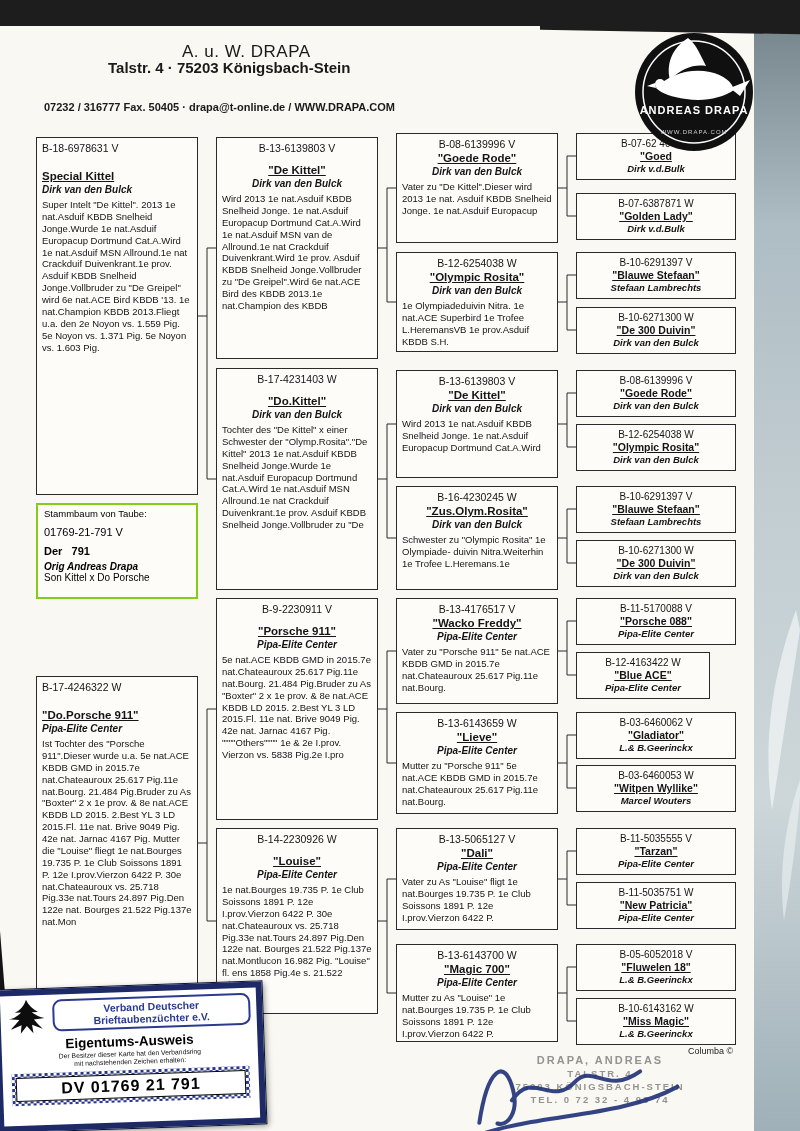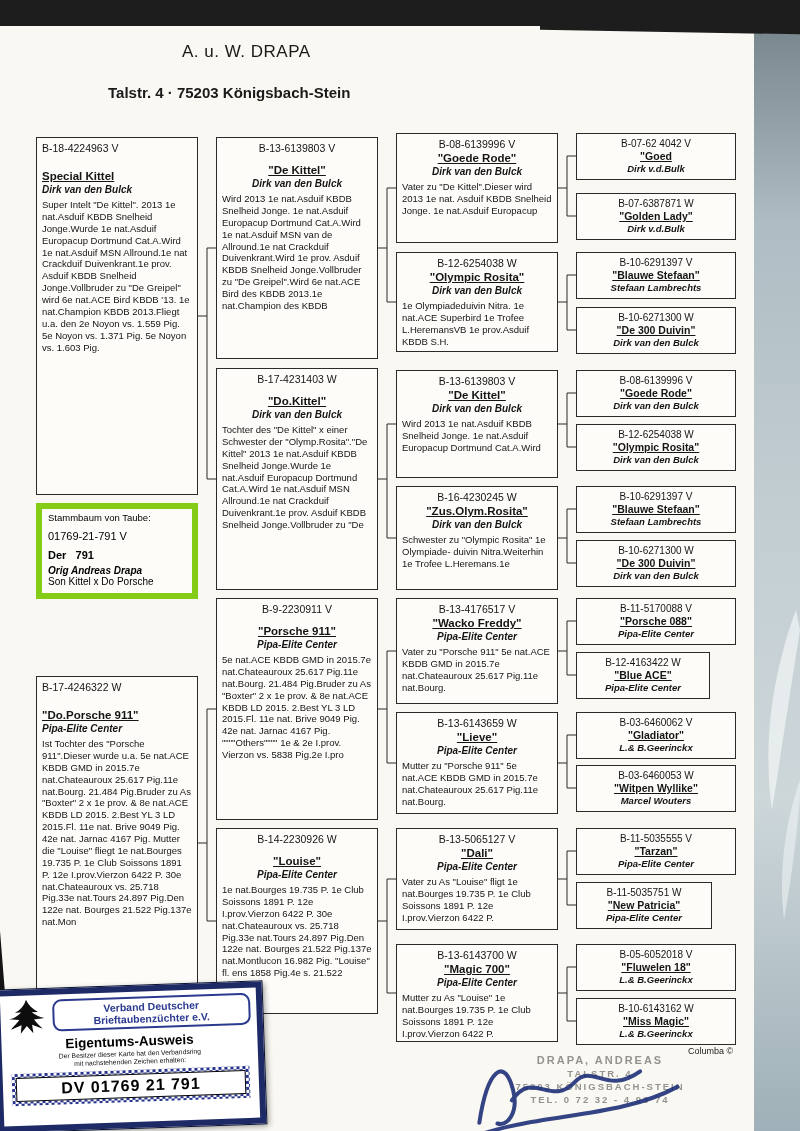--- a/index.html
+++ b/index.html
@@ -11,21 +11,21 @@
   .scan-top   { position:absolute; top:0; left:0; width:800px; height:26px; background:#1d1d1d; z-index:6; }
   .scan-top2  { position:absolute; top:20px; left:540px; width:260px; height:12px; background:#1d1d1d; transform:skewY(1deg); z-index:6; }
   .scan-right { position:absolute; top:24px; right:0; width:46px; height:1107px; z-index:2;
                 background:linear-gradient(180deg,#77858c 0%,#aebdc4 18%,#c3ced2 45%,#cdd7da 70%,#9fb0b8 100%); }
   .scan-corner{ position:absolute; left:0; bottom:0; width:16px; height:200px; background:#141414;
                 clip-path:polygon(0 0,100% 100%,0 100%); z-index:3; }
   .ghost-bird { position:absolute; right:0; top:600px; width:50px; height:330px; z-index:2; opacity:.55; }
 
   
   .owner   { position:absolute; top:42px; left:182px; font-size:17px; font-weight:normal; letter-spacing:.5px; color:#1a1a1a; }
-  .address { position:absolute; top:84px; left:108px; font-size:15px; font-weight:bold; color:#1a1a1a; }
+  .address { position:absolute; top:59px; left:108px; font-size:15px; font-weight:bold; color:#1a1a1a; }
   .contact { position:absolute; top:101px; left:44px; font-size:11px; font-weight:bold; color:#1a1a1a; }
 
   
   .badge { position:absolute; left:630px; top:26px; width:128px; height:128px; z-index:5; }
   .badge svg { overflow:visible; }
   .badge-name { position:absolute; left:0; top:78px; width:128px; text-align:center; color:#fff;
                 font-weight:bold; font-size:11px; letter-spacing:1px; }
   .badge-site { position:absolute; left:0; top:103px; width:128px; text-align:center; color:#cfcfcf;
                 font-size:6px; letter-spacing:1px; }
 
@@ -39,21 +39,21 @@
   .g1 .ring { margin-bottom:16px; }
   .g2 .ring { margin-bottom:10px; }
   .g3 .ring { margin-bottom:2px; }
   .g4 .ring { margin-bottom:1px; font-size:10px; }
   .g4 .name { font-size:10.5px; margin-bottom:1px; }
   .g4 .breeder { font-size:9.5px; margin-bottom:0; }
   .centered .ring, .centered .name, .centered .breeder { text-align:center; }
 
   
   .subject-box { position:absolute; left:36px; top:503px; width:162px; height:96px;
-                 border:6px solid #84cc16; padding:3px 6px; z-index:1; background:rgba(255,255,255,.55); }
+                 border:2px solid #84cc16; padding:3px 6px; z-index:1; background:rgba(255,255,255,.55); }
   .subject-label { font-size:9.5px; margin-bottom:7px; }
   .subject-ring  { font-size:11px; margin-bottom:7px; }
   .subject-name  { font-size:11px; font-weight:bold; margin-bottom:4px; white-space:pre-wrap; }
   .subject-origin{ font-size:10px; font-style:italic; font-weight:bold; }
   .subject-parentage { font-size:10px; }
 
   
   .connectors { position:absolute; left:0; top:0; z-index:0; }
 
   
@@ -88,42 +88,56 @@
   <div class="scan-top2"></div>
   <div class="scan-right"></div>
   <div class="scan-corner"></div>
   <svg class="ghost-bird" viewBox="0 0 50 330">
     <path d="M46,10 C24,70 12,140 22,210 C30,160 42,80 50,30 Z" fill="#ffffff"></path>
     <path d="M50,180 C36,220 28,270 34,320 C42,275 48,225 50,195 Z" fill="#f2f6f7"></path>
   </svg>
 
   <div class="owner">A. u. W. DRAPA</div>
   <div class="address">Talstr. 4  ·  75203 Königsbach-Stein</div>
-
+  <div class="contact">07232 / 316777 Fax. 50405  ·  drapa@t-online.de / WWW.DRAPA.COM</div>
+
+  <div class="badge">
+    <svg width="128" height="128" viewBox="0 0 128 128">
+      <circle cx="64" cy="66" r="59" fill="#101010"></circle>
+      <circle cx="64" cy="66" r="51" fill="none" stroke="#ffffff" stroke-width="1.5"></circle>
+      <path d="M58,12 C42,22 36,38 40,54 C52,42 64,38 76,40 C70,28 66,18 58,12 Z" fill="#ffffff"></path>
+      <path d="M26,62 C40,48 60,42 80,46 C94,49 102,56 104,64 C92,72 74,76 56,73 C42,71 32,68 26,62 Z" fill="#ffffff"></path>
+      <circle cx="30" cy="58" r="5" fill="#ffffff"></circle>
+      <path d="M25,57 l-8,3 l9,2 z" fill="#ffffff"></path>
+      <path d="M100,62 l20,-8 l-10,16 z" fill="#ffffff"></path>
+    </svg>
+    <div class="badge-name">ANDREAS DRAPA</div>
+    <div class="badge-site">WWW.DRAPA.COM</div>
+  </div>
 
   <svg class="connectors" width="800" height="1131">
     <path fill="none" stroke="#2b2b2b" stroke-width="1" d="
       M198 316 h9 M207 248 v231 M207 248 h9 M207 479 h9
       M198 843 h9 M207 709 v212 M207 709 h9 M207 921 h9
       M378 248 h9 M387 188 v114 M387 188 h9 M387 302 h9
       M378 479 h9 M387 424 v114 M387 424 h9 M387 538 h9
       M378 709 h9 M387 651 v112 M387 651 h9 M387 763 h9
       M378 921 h9 M387 879 v114 M387 879 h9 M387 993 h9
       M558 188 h9 M567 156 v60 M567 156 h9 M567 216 h9
       M558 302 h9 M567 275 v55 M567 275 h9 M567 330 h9
       M558 424 h9 M567 393 v54 M567 393 h9 M567 447 h9
       M558 538 h9 M567 509 v54 M567 509 h9 M567 563 h9
       M558 651 h9 M567 621 v54 M567 621 h9 M567 675 h9
       M558 763 h9 M567 735 v53 M567 735 h9 M567 788 h9
       M558 879 h9 M567 851 v54 M567 851 h9 M567 905 h9
       M558 993 h9 M567 967 v54 M567 967 h9 M567 1021 h9"></path>
   </svg>
 
   <div class="pbox g1" style="left:36px;top:137px;width:162px;height:358px">
-    <div class="ring">B-18-4224963 V</div>
+    <div class="ring">B-18-6978631 V</div>
     <div class="name">Special Kittel</div>
     <div class="breeder">Dirk van den Bulck</div>
     <div class="ptext">Super Intelt "De Kittel". 2013 1e nat.Asduif KBDB Snelheid Jonge.Wurde 1e nat.Asduif Europacup Dortmund Cat.A.Wird 1e nat.Asduif MSN Allround.1e nat Crackduif Duivenkrant.1e prov. Asduif KBDB Snelheid Jonge.Vollbruder zu "De Greipel" wird 6e nat.ACE Bird KBDB '13. 1e nat.Champion KBDB 2013.Fliegt u.a. den 2e Noyon vs. 1.559 Pig. 5e Noyon vs. 1.371 Pig. 5e Noyon vs. 1.603 Pig.</div>
   </div>
 
   <div class="subject-box">
     <div class="subject-label">Stammbaum von Taube:</div>
     <div class="subject-ring">01769-21-791 V</div>
     <div class="subject-name">Der   791</div>
     <div class="subject-origin">Orig Andreas Drapa</div>
@@ -269,21 +283,21 @@
   <div class="pbox g4 centered" style="left:576px;top:765px;width:160px;height:47px">
     <div class="ring">B-03-6460053 W</div>
     <div class="name">"Witpen Wyllike"</div>
     <div class="breeder">Marcel Wouters</div>
   </div>
   <div class="pbox g4 centered" style="left:576px;top:828px;width:160px;height:47px">
     <div class="ring">B-11-5035555 V</div>
     <div class="name">"Tarzan"</div>
     <div class="breeder">Pipa-Elite Center</div>
   </div>
-  <div class="pbox g4 centered" style="left:576px;top:882px;width:136px;height:47px">
+  <div class="pbox g4 centered" style="left:576px;top:882px;width:160px;height:47px">
     <div class="ring">B-11-5035751 W</div>
     <div class="name">"New Patricia"</div>
     <div class="breeder">Pipa-Elite Center</div>
   </div>
   <div class="pbox g4 centered" style="left:576px;top:944px;width:160px;height:47px">
     <div class="ring">B-05-6052018 V</div>
     <div class="name">"Fluwelen 18"</div>
     <div class="breeder">L.&amp; B.Geerinckx</div>
   </div>
   <div class="pbox g4 centered" style="left:576px;top:998px;width:160px;height:47px">

